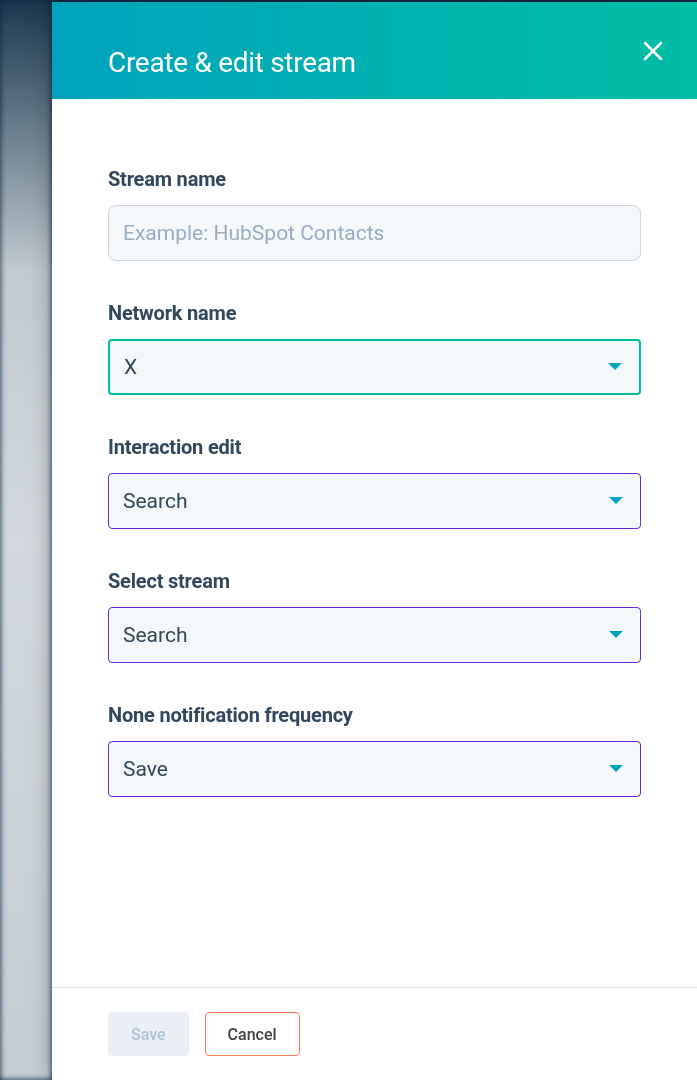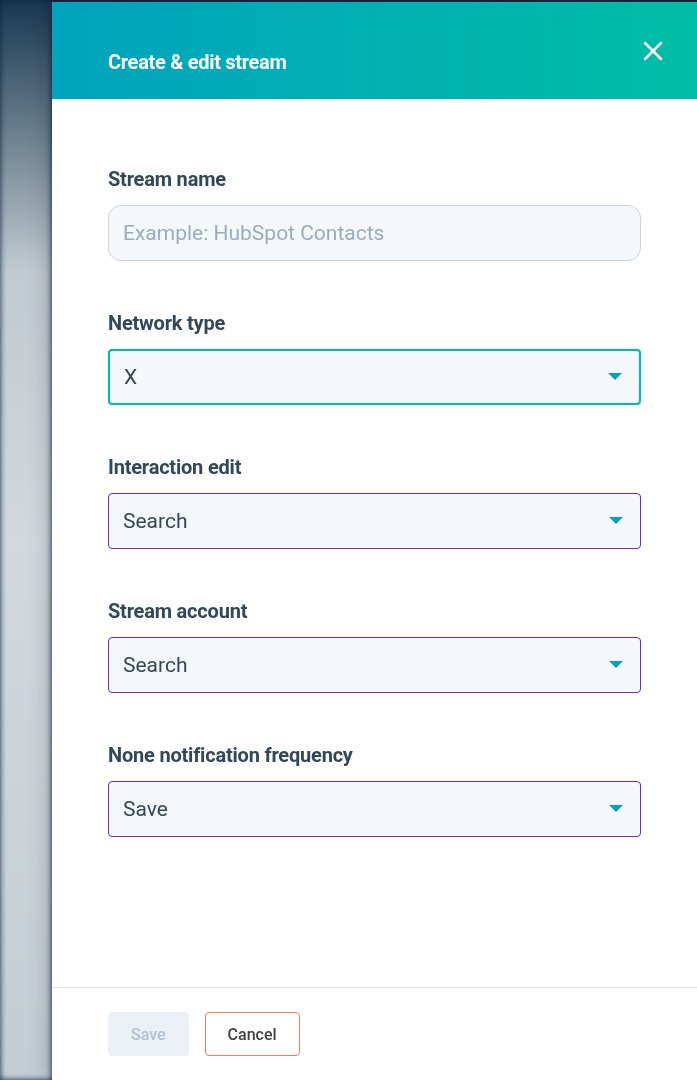--- a/index.html
+++ b/index.html
@@ -39,55 +39,55 @@
     .panel-header {
       background: linear-gradient(90deg, #00a4bd 0%, #00bda5 100%);
       height: 97px;
       display: flex;
       align-items: center;
       justify-content: space-between;
       padding: 0 28px 0 56px;
     }
     .panel-title {
       color: #fff;
-      font-size: 20px;
-      font-weight: 700;
+      font-size: 28px;
+      font-weight: 400;
       letter-spacing: -0.3px;
       margin-top: 23px;
     }
     .close-button {
       color: #fff;
       cursor: pointer;
       width: 32px;
       height: 32px;
       display: flex;
       align-items: center;
       justify-content: center;
     }
     .panel-body {
       flex: 1;
       padding: 68px 56px 24px 56px;
       overflow-y: auto;
     }
     .form-group {
-      margin-bottom: 50px;
+      margin-bottom: 40px;
     }
     .form-label {
       display: block;
       color: #33475b;
       font-size: 20px;
       font-weight: 700;
       margin-bottom: 14px;
       letter-spacing: -0.2px;
     }
     .text-input {
       width: 100%;
       height: 56px;
       border: 1px solid #cbd6e2;
-      border-radius: 13px;
+      border-radius: 8px;
       padding: 0 14px;
       font-size: 21px;
       color: #33475b;
       background: #f5f8fa;
       font-family: inherit;
     }
     .text-input::placeholder {
       color: #99acc2;
     }
     .select-box {
@@ -166,21 +166,21 @@
   </div>
 
   <div class="panel-body">
 
     <div class="form-group">
       <label class="form-label">Stream name</label>
       <input type="text" class="text-input" placeholder="Example: HubSpot Contacts" style="">
     </div>
 
     <div class="form-group">
-      <label class="form-label">Network type</label>
+      <label class="form-label">Network name</label>
       <div class="select-box active">
         <span class="select-value">X</span>
         <span class="caret-icon">
           <svg width="16" height="10" viewBox="0 0 16 10" fill="currentColor">
             <path d="M1 1 L8 8 L15 1 Z"></path>
           </svg>
         </span>
       </div>
     </div>
 
@@ -190,21 +190,21 @@
         <span class="select-value">Search</span>
         <span class="caret-icon">
           <svg width="16" height="10" viewBox="0 0 16 10" fill="currentColor">
             <path d="M1 1 L8 8 L15 1 Z"></path>
           </svg>
         </span>
       </div>
     </div>
 
     <div class="form-group">
-      <label class="form-label">Stream account</label>
+      <label class="form-label">Select stream</label>
       <div class="select-box">
         <span class="select-value">Search</span>
         <span class="caret-icon">
           <svg width="16" height="10" viewBox="0 0 16 10" fill="currentColor">
             <path d="M1 1 L8 8 L15 1 Z"></path>
           </svg>
         </span>
       </div>
     </div>
 

